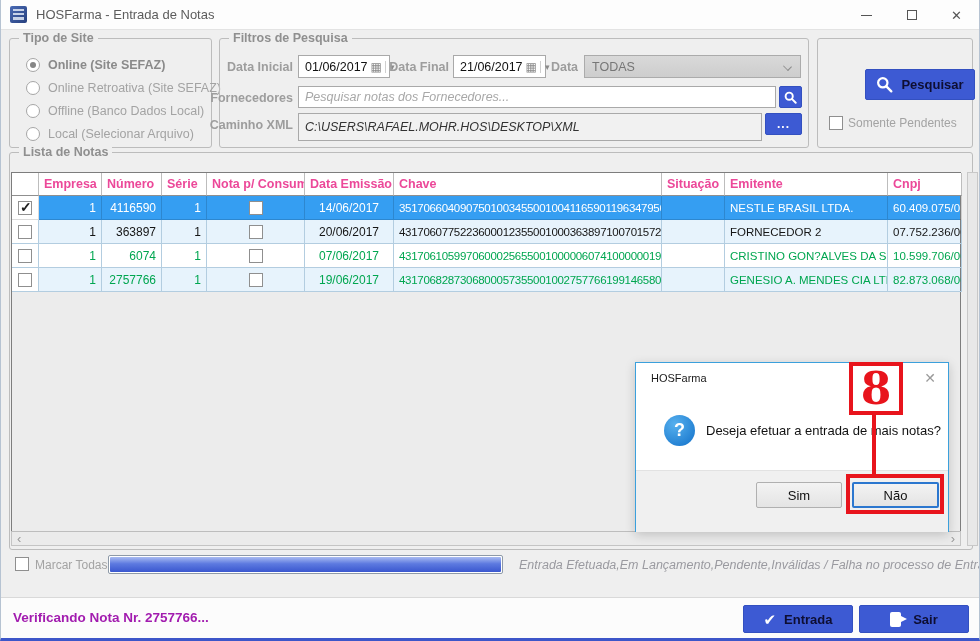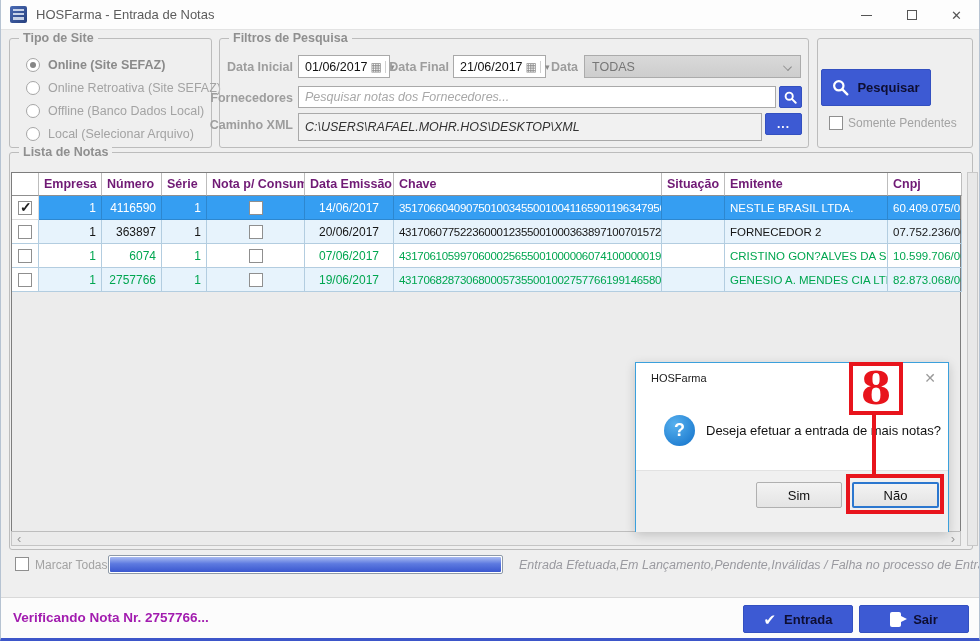--- a/index.html
+++ b/index.html
@@ -43,21 +43,21 @@
   .path-input { background:#f1f1f1; font-style:italic; }
   
   .btn-blue { position:absolute; background:#3d5ad3; border:1px solid #3350c0; border-radius:2px; display:flex; align-items:center; justify-content:center; gap:8px; color:#0e0e32; font-weight:bold; font-size:13px; cursor:default; }
   .btn-blue .wicon { color:#fff; font-size:15px; line-height:1; font-weight:normal; }
   .dots-btn { font-size:12px; letter-spacing:1px; color:#fff; font-weight:bold; }
   
   .grid { position:absolute; left:10px; top:172px; width:950px; height:359px; border:1px solid #7d7d7d; background:#ececec; }
   .grid-row { display:grid; grid-template-columns:27px 63px 60px 45px 98px 89px 268px 63px 163px 74px; align-items:center; height:24px; }
   .grid-head { height:23px; background:#fff; }
   .cell { height:100%; display:flex; align-items:center; border-right:1px solid #b3cde0; border-bottom:1px solid #b3cde0; overflow:hidden; white-space:nowrap; padding:0 5px; font-size:11.5px; }
-  .grid-head .cell { border-right:1px solid #bdbdbd; border-bottom:1px solid #8f8f8f; font-size:12.5px; font-weight:bold; color:#701a75; background:#fff; }
+  .grid-head .cell { border-right:1px solid #bdbdbd; border-bottom:1px solid #8f8f8f; font-size:12.5px; font-weight:bold; color:#ec4899; background:#fff; }
   .cell.num { justify-content:flex-end; font-size:12px; }
   .cell.ctr { justify-content:center; font-size:12px; }
   .cell.chave { letter-spacing:-0.3px; }
   .c-sel { background:#fff !important; justify-content:center; }
   .r0 { background:#359ef2; color:#fff; }
   .r0 .cell { border-right-color:rgba(0,0,0,.14); border-bottom-color:rgba(0,0,0,.14); }
   .r1 { background:#e7f3fc; color:#151515; }
   .r2 { background:#fff; color:#00a650; }
   .r3 { background:#e7f3fc; color:#00a650; }
   .grid-filler { height:239px; background:#ececec; }
@@ -157,21 +157,21 @@
       </svg>
   </div>
 
   <span class="f-label" style="left:205px; top:118px; width:87px;">Caminho XML</span>
   <input class="text-input path-input" style="left: 297px; top: 113px; width: 464px; height: 28px;" value="C:\USERS\RAFAEL.MOHR.HOS\DESKTOP\XML">
   <div class="btn-blue" style="left:764px; top:113px; width:37px; height:22px;">
     <span class="dots-btn">...</span>
   </div>
 
   <div class="group" style="left:816px; top:38px; width:156px; height:110px;"></div>
-  <div class="btn-blue" style="left:820px; top:69px; width:110px; height:37px;">
+  <div class="btn-blue" style="left:864px; top:69px; width:110px; height:31px;">
     <svg width="17" height="17" viewBox="0 0 20 20">
         <circle cx="8" cy="8" r="5.5" fill="none" stroke="#fff" stroke-width="2.6"></circle>
         <line x1="12.5" y1="12.5" x2="18" y2="18" stroke="#fff" stroke-width="2.8" stroke-linecap="round"></line>
       </svg>
     <span>Pesquisar</span>
   </div>
   <span class="cb" style="position:absolute; left:828px; top:116px;"></span>
   <span class="footer-label" style="left:847px; top:116px;">Somente Pendentes</span>
 
   <div class="group" style="left:8px; top:152px; width:964px; height:398px;">

